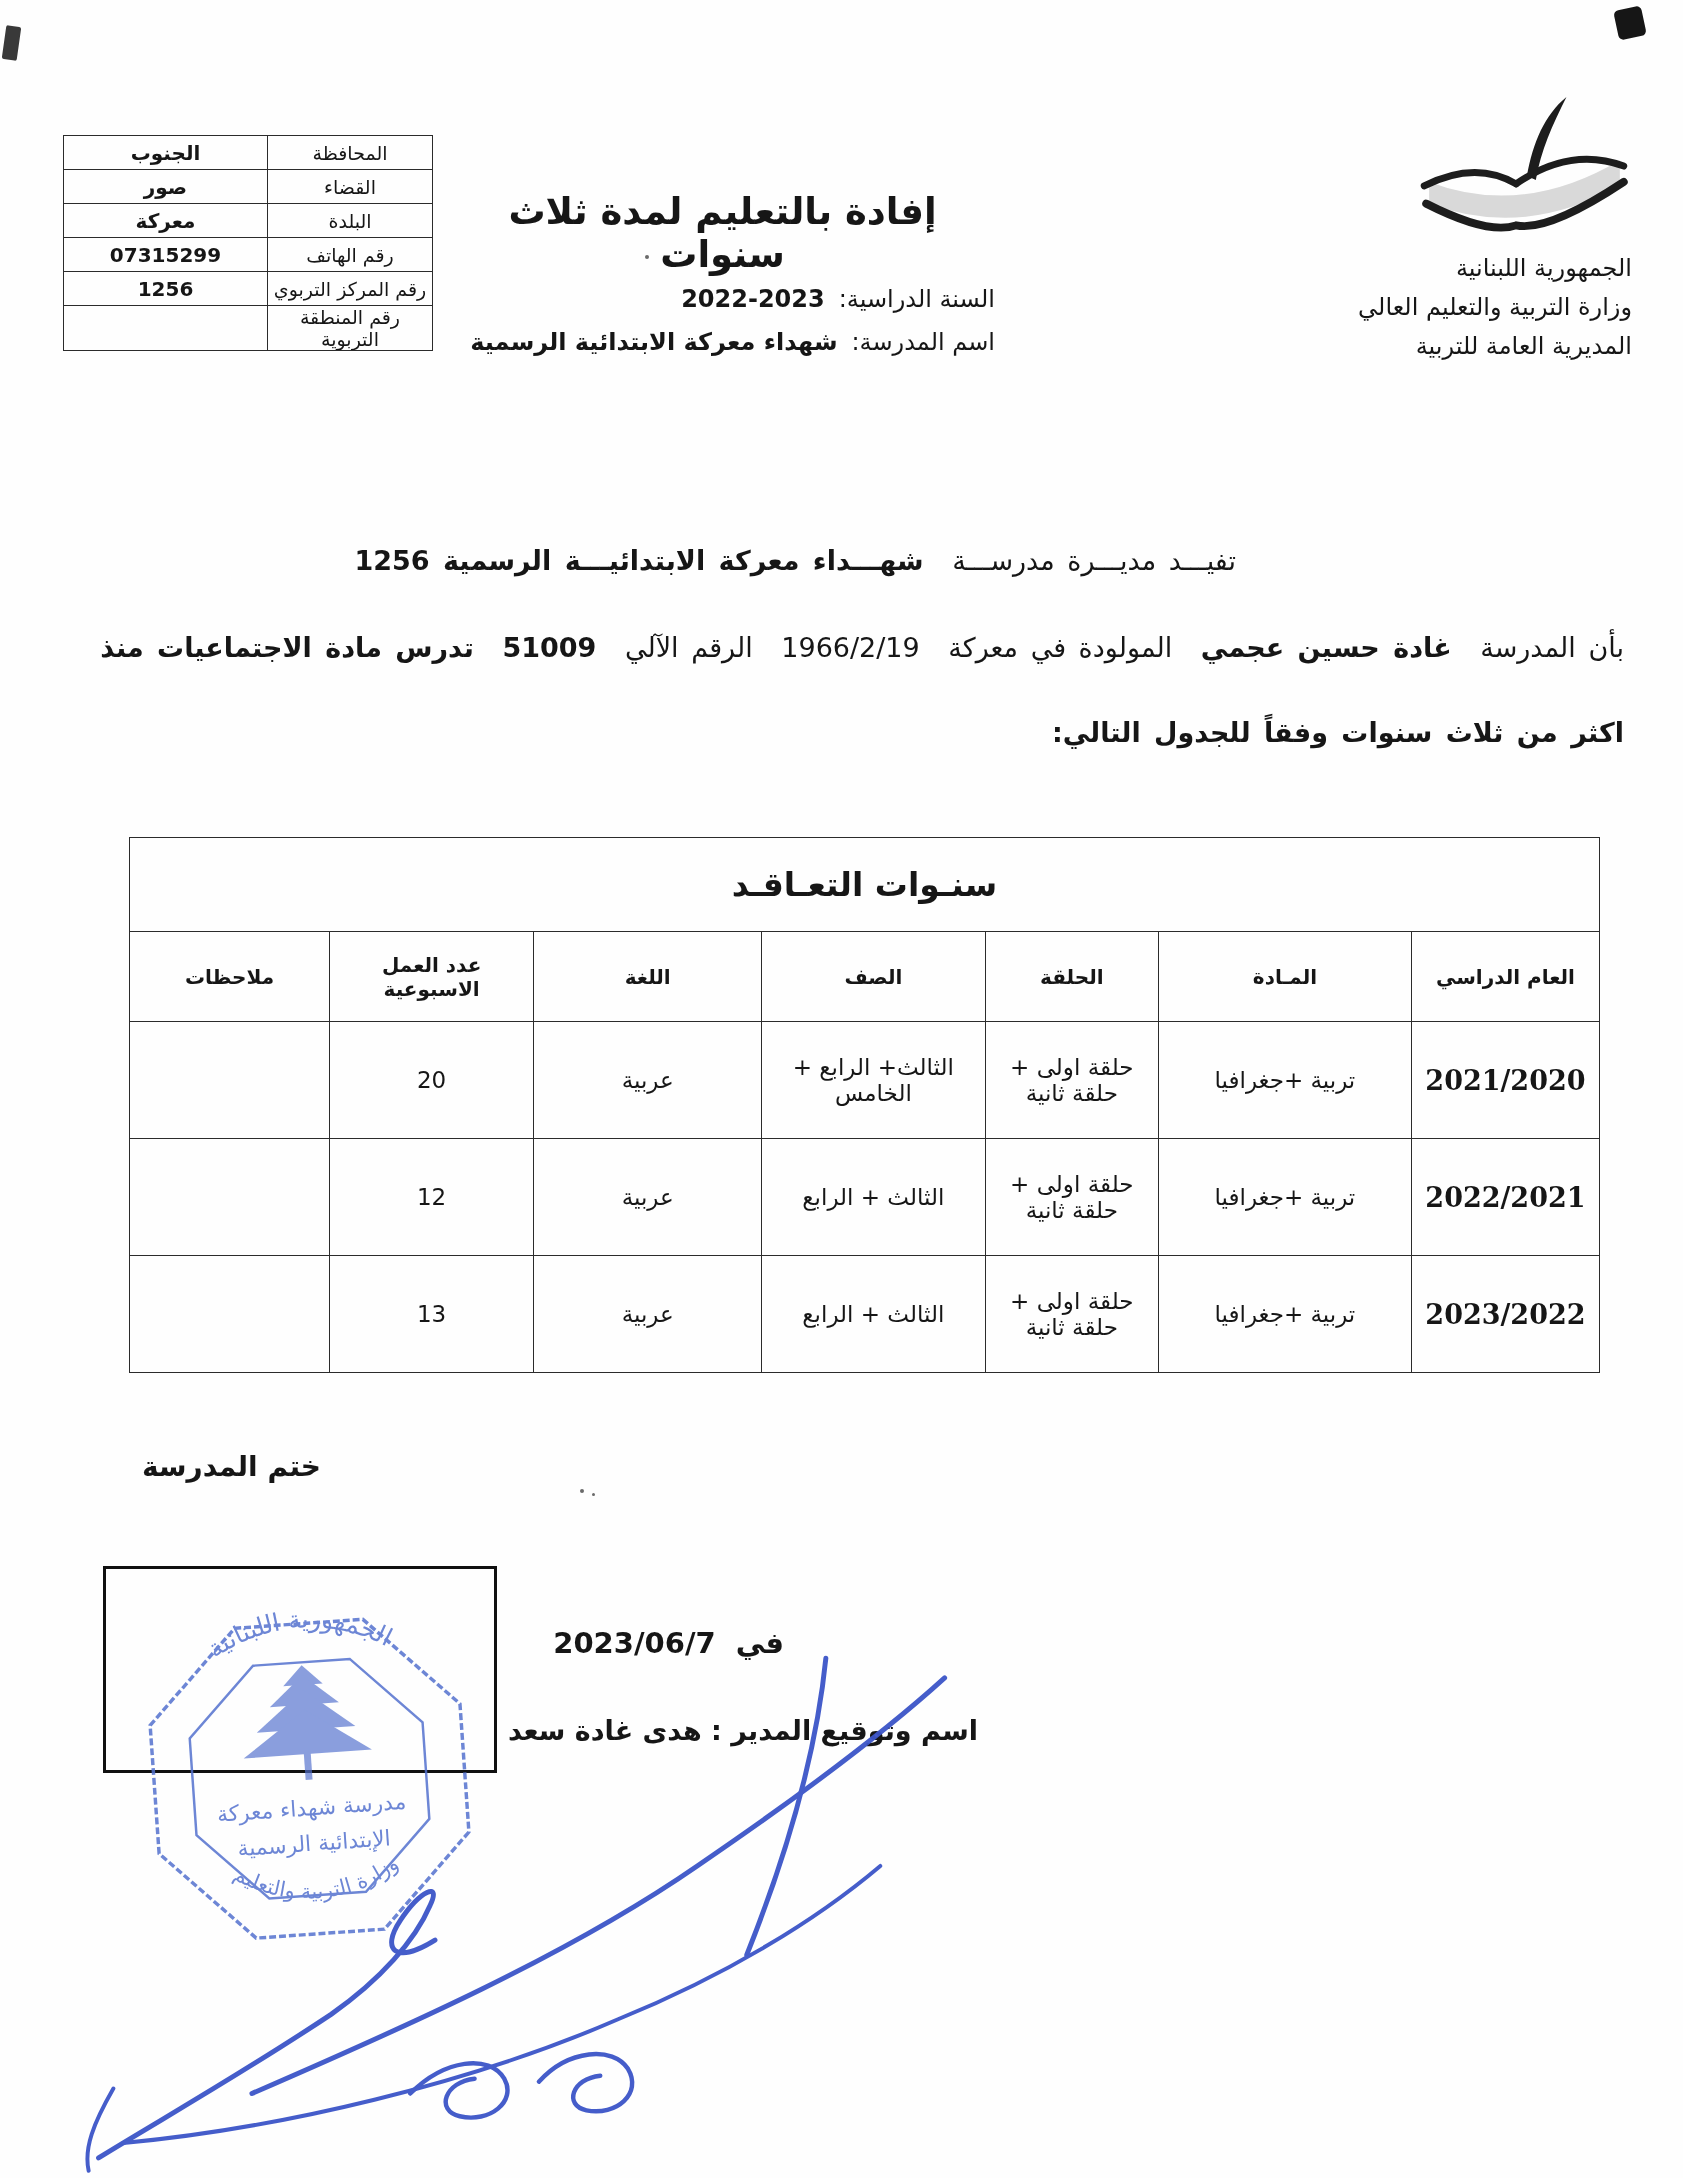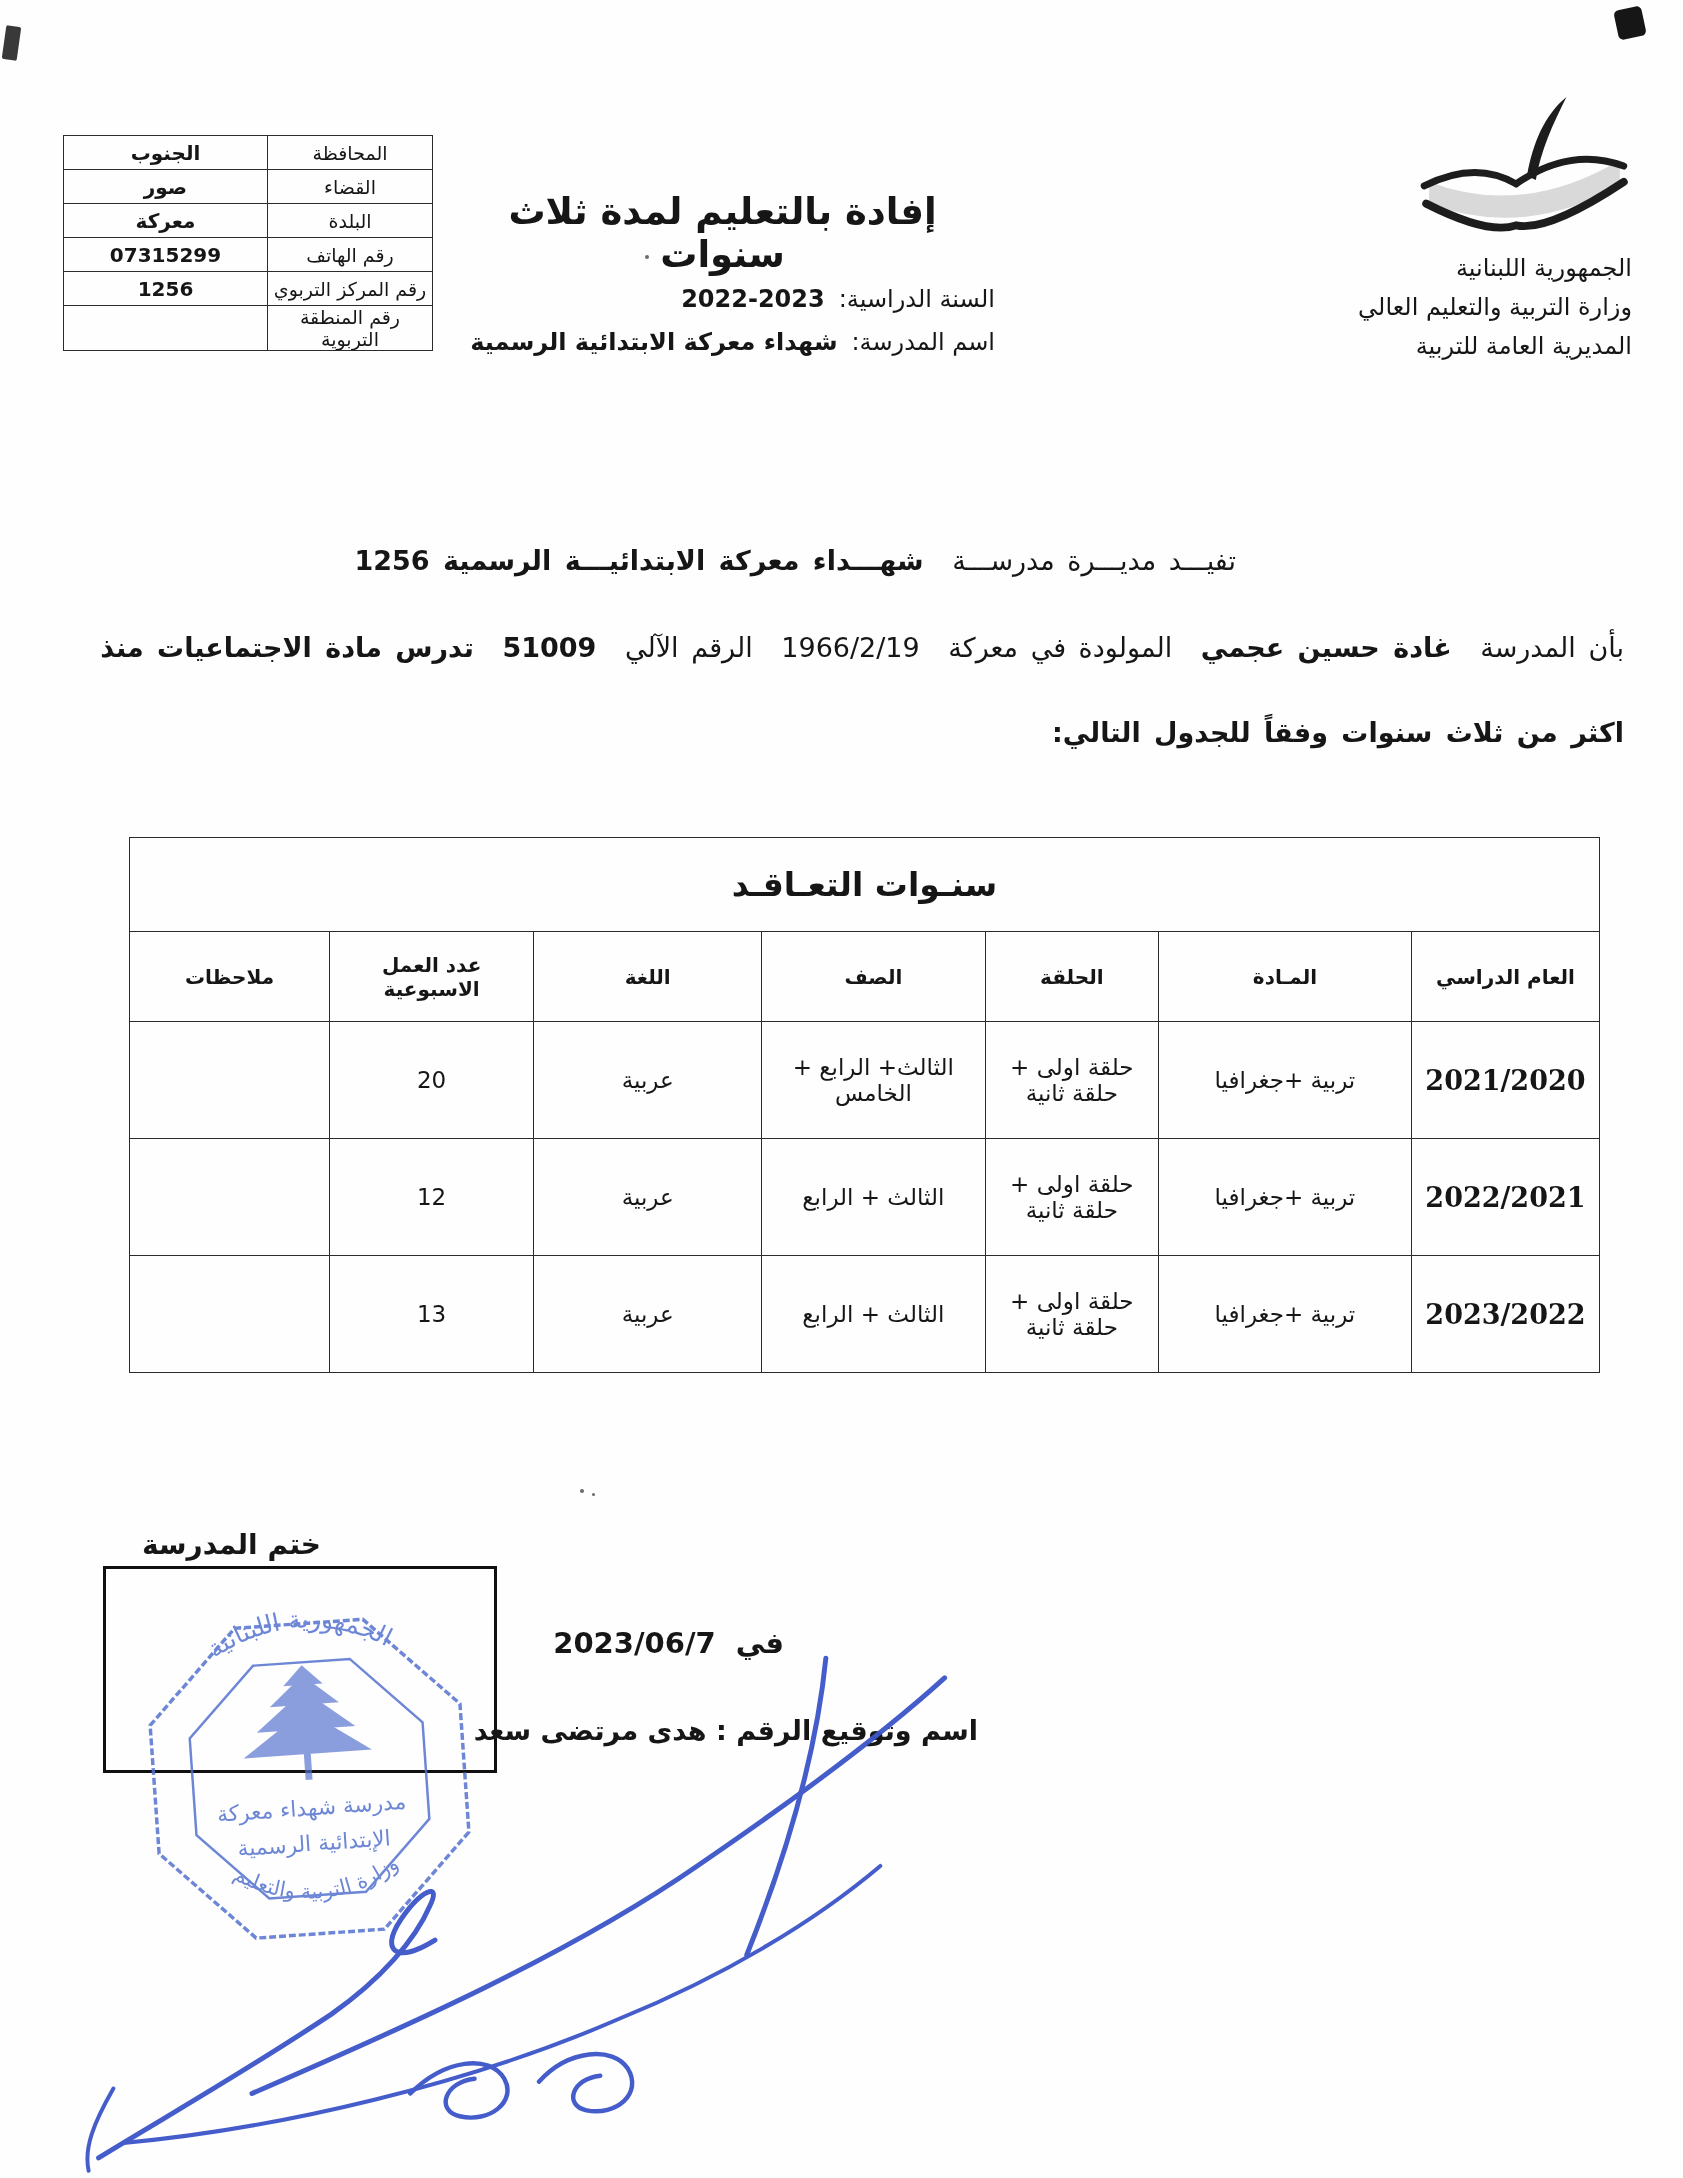--- a/index.html
+++ b/index.html
@@ -180,29 +180,29 @@
         <td>تربية +جغرافيا</td>
         <td>حلقة اولى + حلقة ثانية</td>
         <td>الثالث + الرابع</td>
         <td>عربية</td>
         <td>13</td>
         <td></td>
       </tr>
     </tbody>
   </table>
 
-  <div class="abs flabel nowrap" style="left:142px;top:1528px;">ختم المدرسة</div>
+  <div class="abs flabel nowrap" style="left:142px;top:1450px;">ختم المدرسة</div>
 
   <div class="abs box" style="left:103px;top:1566px;width:388px;height:201px;"></div>
 
   <div class="abs fdate nowrap" style="right:899px;top:1626px;">
     <span>في</span><span class="val">2023/06/7</span>
   </div>
 
-  <div class="abs fsigner nowrap" style="right:705px;top:1715px;">اسم وتوقيع  الرقم : هدى مرتضى سعد</div>
+  <div class="abs fsigner nowrap" style="right:705px;top:1715px;">اسم وتوقيع  المدير : هدى غادة سعد</div>
 
   <svg class="abs" style="left:87px;top:1566px;opacity:.85;" width="450" height="465" viewBox="0 0 455 470" aria-hidden="true">
     <defs>
       <path id="arcTop" d="M 62,225 A 163,163 0 0 1 388,225"></path>
       <path id="arcBottom" d="M 85,240 A 150,150 0 0 0 365,240"></path>
     </defs>
     <g transform="rotate(-4 225 215)" stroke="#5472cf" fill="none">
       <polygon stroke-width="3.5" stroke-dasharray="7 3" points="382,280 290,372 160,372 68,280 68,150 160,58 290,58 382,150"></polygon>
       <polygon stroke-width="2.5" points="343,264 274,333 176,333 107,264 107,166 176,97 274,97 343,166"></polygon>
     </g>

